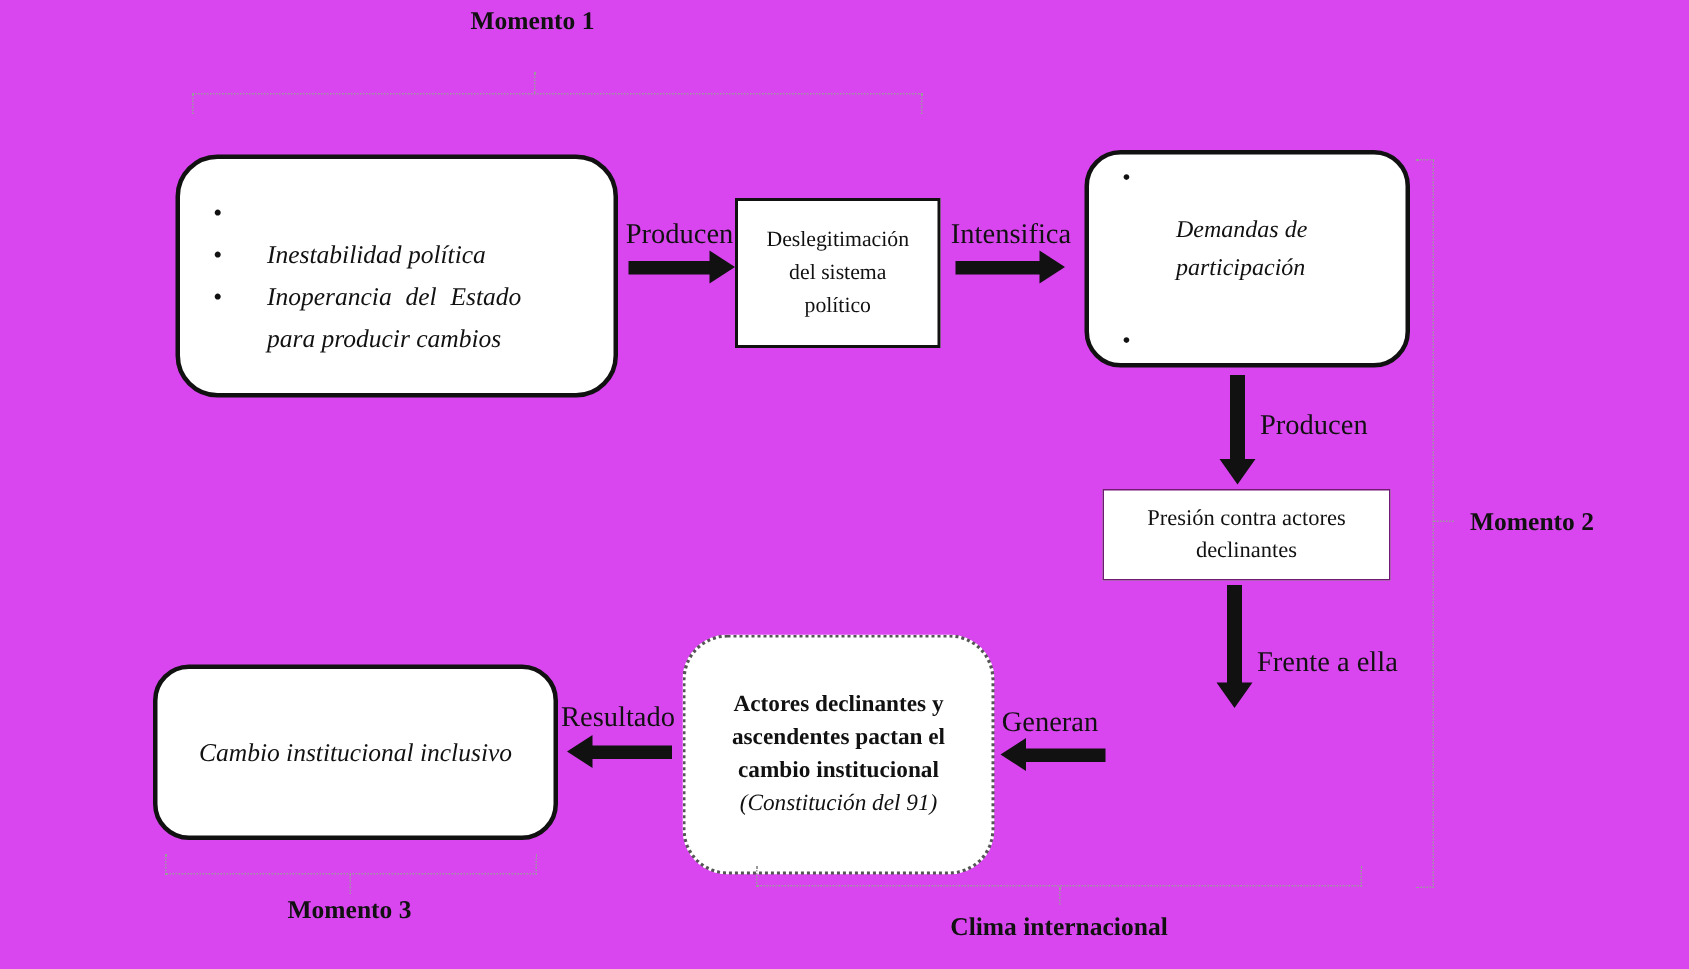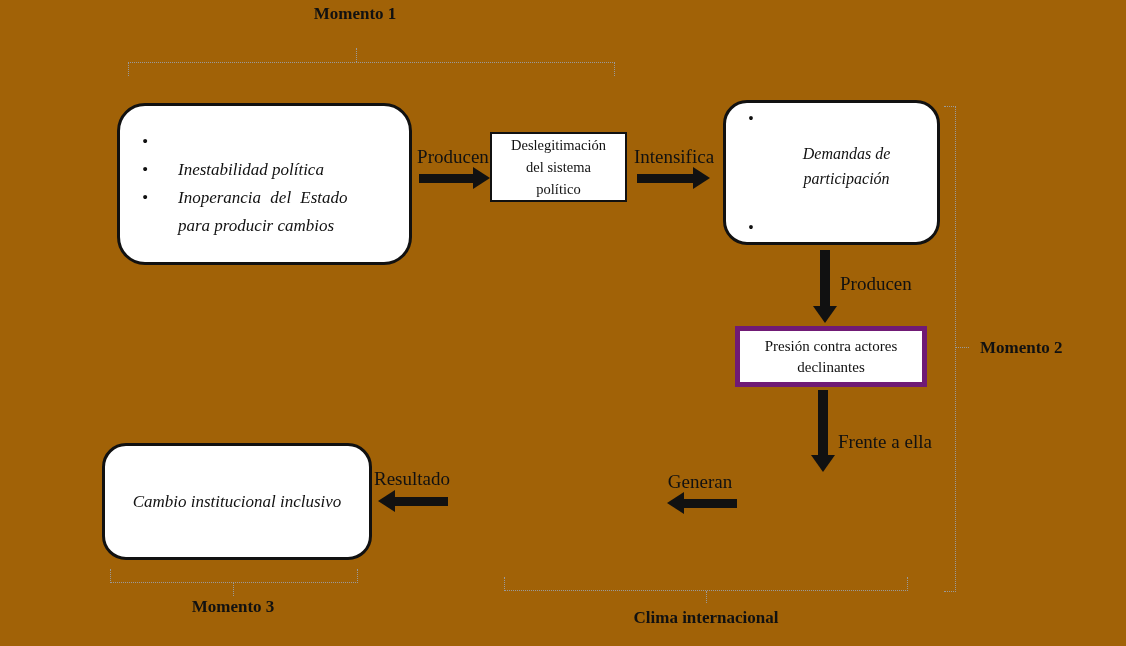--- a/index.html
+++ b/index.html
@@ -1,47 +1,47 @@
 <!DOCTYPE html>
 <html><head>
 <meta charset="utf-8">
 <style>
   html,body { margin:0; padding:0; background:#fff; }
   .diagram {
-    position:relative; width:1126px; height:646px; background:#a16207;
+    position:relative; width:1126px; height:646px; background:#d946ef;
     font-family:"Liberation Serif","DejaVu Serif",serif; color:#111;
     overflow:hidden;
   }
 
   
   .box { position:absolute; box-sizing:border-box; background:#fff;
          display:flex; flex-direction:column; justify-content:center; }
   .thick   { border:3px solid #111; }
   .square  { border:2px solid #111; }
-  .thin    { border:5px solid #701a75; }
+  .thin    { border:1px solid #701a75; }
   .dotted-box { border:2px dotted #555; }
   .r28 { border-radius:28px; }
   .r26 { border-radius:24px; }
   .r30 { border-radius:30px; }
 
   .center-txt { text-align:center; }
   .italic { font-style:italic; }
   .bold   { font-weight:bold; }
 
   
   ul.blist { list-style:none; margin:0; padding:0 10px 0 22px; }
   ul.blist li { display:flex; align-items:flex-start; }
   ul.blist .bullet { width:36px; flex:0 0 36px; text-align:left; }
   .causes-list li { font-style:italic; font-size:17px; line-height:28px; }
   .causes-list .li-txt { white-space:pre-line; }
   .causes-list li:nth-child(3) .li-txt::first-line { word-spacing:5px; }
   .demandas-list { padding:0 8px 0 34px; }
   .demandas-list li { font-style:italic; font-size:16px; line-height:25px; margin:0; }
   .demandas-list li + li { margin-top:24px; }
-  .demandas-list .li-txt { flex:1; text-align:center; padding-right:18px;margin-top:35px; }
+  .demandas-list .li-txt { flex:1; text-align:left; padding-right:18px;margin-top:35px; }
 
   
   .h-arrow { position:absolute; height:22px; }
   .h-arrow .shaft { position:absolute; top:7px; height:9px; background:#111; }
   .h-arrow.dir-right .shaft { left:0; right:15px; }
   .h-arrow.dir-right .head { position:absolute; right:0; top:0; width:0; height:0;
      border-top:11px solid transparent; border-bottom:11px solid transparent;
      border-left:17px solid #111; }
   .h-arrow.dir-left .shaft { left:15px; right:0; }
   .h-arrow.dir-left .head { position:absolute; left:0; top:0; width:0; height:0;
@@ -90,21 +90,21 @@
       </li>
     </ul>
   </div>
 
   <div class="arrow-label" style="left:412px; top:149px; width:82px; text-align:center;">Producen</div>
   <div class="h-arrow dir-right" style="left:419px; top:167px; width:71px;">
     <span class="shaft"></span>
     <span class="head"></span>
   </div>
 
-  <div class="box square center-txt" style="left:490px; top:132px; width:137px; height:70px;">
+  <div class="box square center-txt" style="left:490px; top:132px; width:137px; height:100px;">
     <div style="width:105px; margin:0 auto; font-size:14.5px; line-height:22px;">Deslegitimación del sistema político</div>
   </div>
 
   <div class="arrow-label" style="left:633px; top:149px; width:82px; text-align:center;">Intensifica</div>
   <div class="h-arrow dir-right" style="left:637px; top:167px; width:73px;">
     <span class="shaft"></span>
     <span class="head"></span>
   </div>
 
   <div class="box thick r26" style="left:723px; top:100px; width:217px; height:145px;">
@@ -135,20 +135,24 @@
   </div>
   <div class="arrow-label" style="left:838px; top:422px;margin-top:12px;">Frente a ella</div>
 
 
   <div class="arrow-label" style="left:657px; top:474px; width:86px; text-align:center;">Generan</div>
   <div class="h-arrow dir-left" style="left:667px; top:492px; width:70px;">
     <span class="shaft"></span>
     <span class="head"></span>
   </div>
 
+  <div class="box dotted-box r30 center-txt" style="left:455px; top:423px; width:208px; height:160px;">
+    <div class="bold" style="width:176px; margin:0 auto; font-size:15.5px; line-height:22px;">Actores declinantes y ascendentes pactan el cambio institucional</div>
+    <div class="italic" style="width:180px; margin:0 auto; font-size:15.5px; line-height:22px;">(Constitución del 91)</div>
+  </div>
 
   <div class="arrow-label" style="left:369px; top:471px; width:86px; text-align:center;">Resultado</div>
   <div class="h-arrow dir-left" style="left:378px; top:490px; width:70px;">
     <span class="shaft"></span>
     <span class="head"></span>
   </div>
 
   <div class="box thick r26 center-txt" style="left:102px; top:443px; width:270px; height:117px;">
     <div class="italic" style="font-size:17px; line-height:24px;">Cambio institucional inclusivo</div>
   </div>

